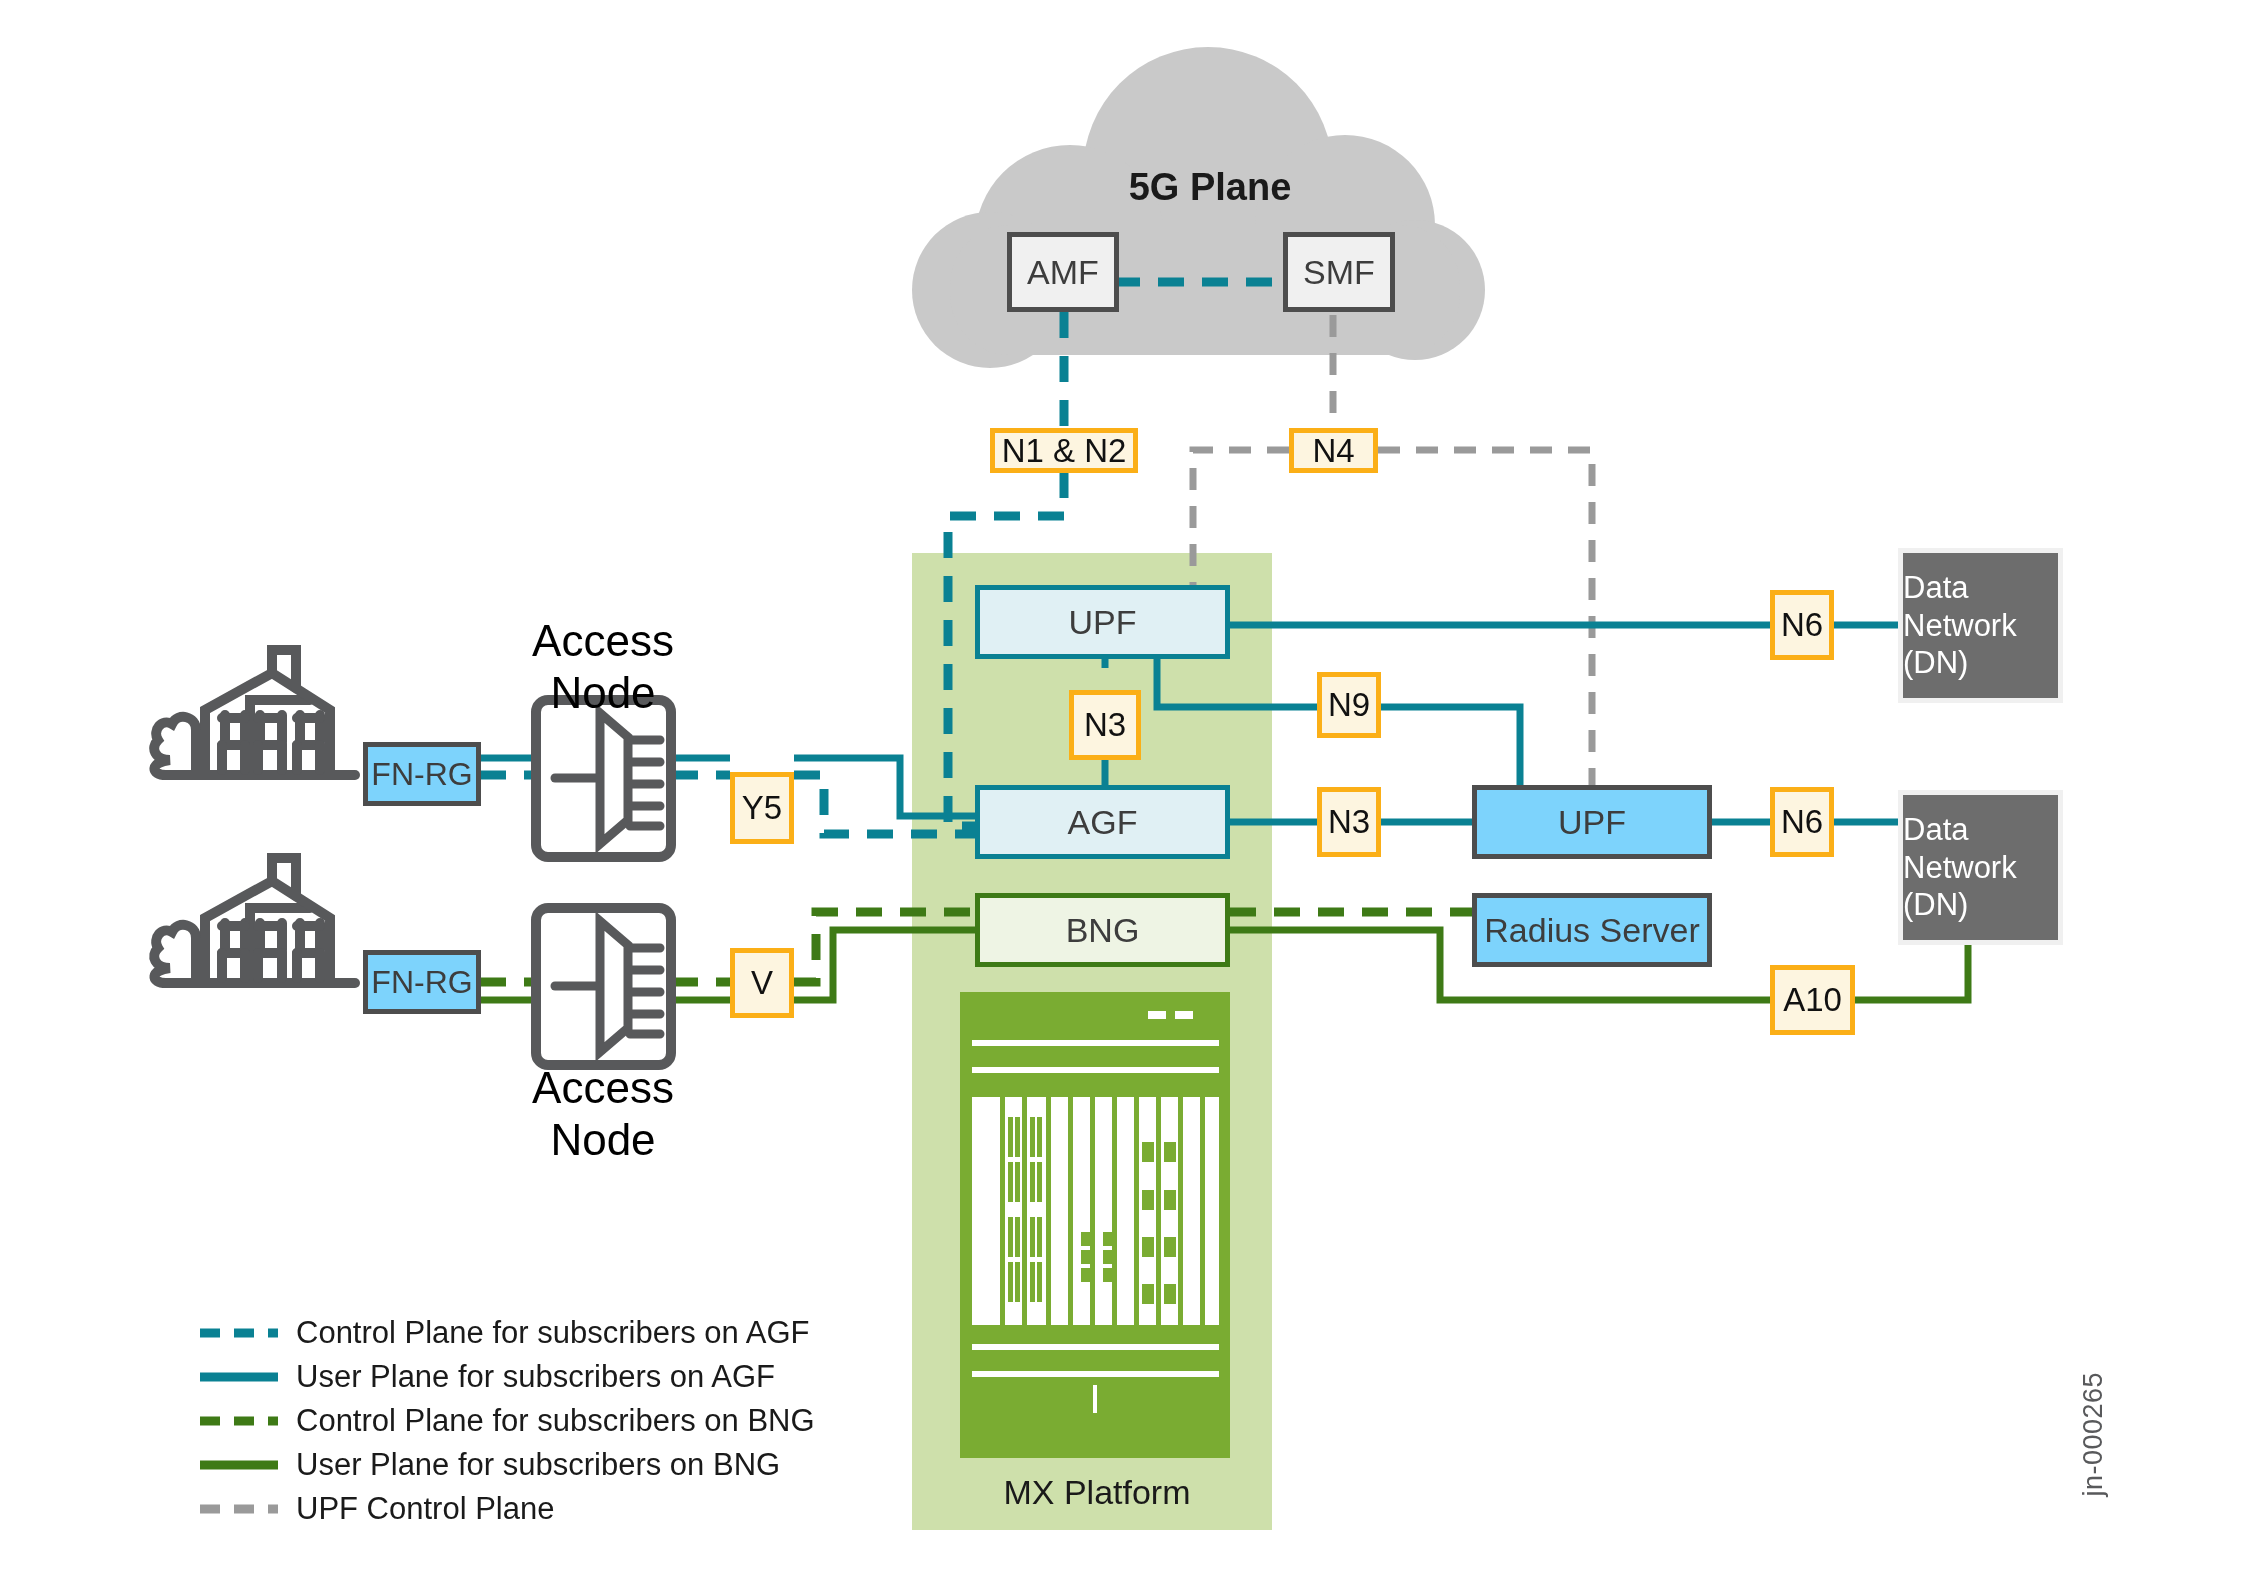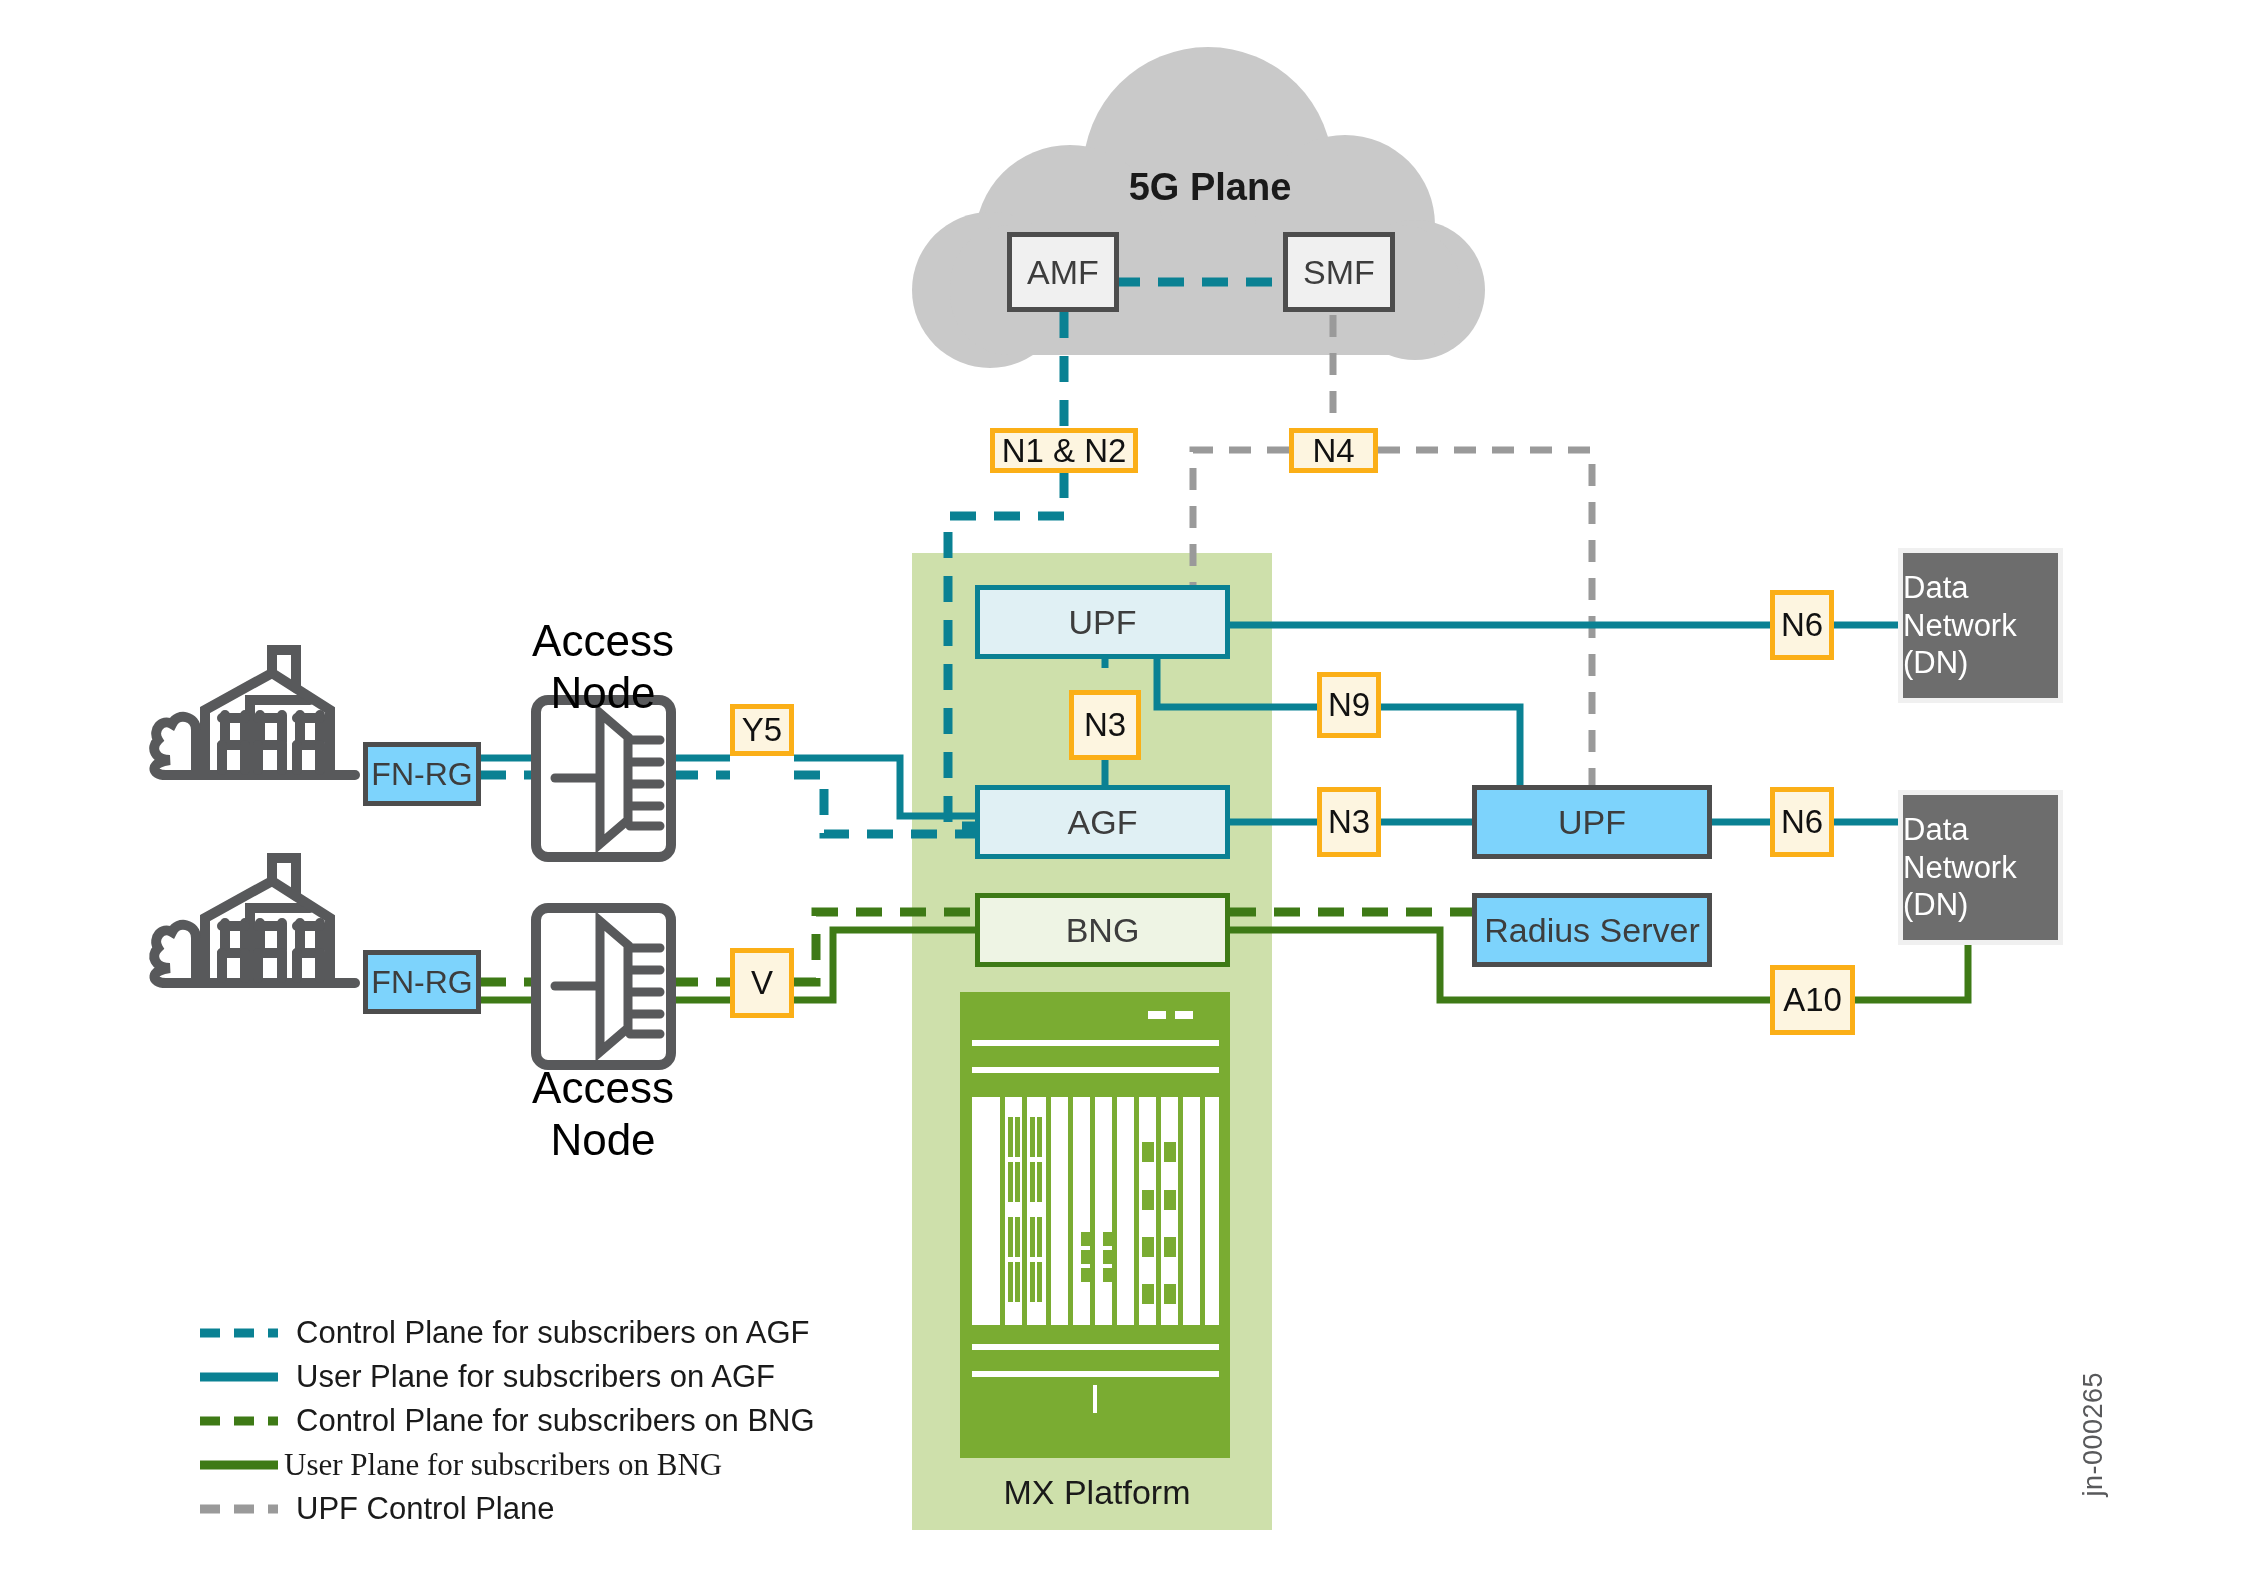--- a/index.html
+++ b/index.html
@@ -197,21 +197,21 @@
   </div>
   <div class="box box-orange" style="left:1317px; top:787px; width:64px; height:70px;">
     <span class="iface-label">N3</span>
   </div>
   <div class="box box-orange" style="left:1770px; top:590px; width:64px; height:70px;">
     <span class="iface-label">N6</span>
   </div>
   <div class="box box-orange" style="left:1770px; top:787px; width:64px; height:70px;">
     <span class="iface-label">N6</span>
   </div>
-  <div class="box box-orange" style="left:730px; top:704px; width:64px; height:52px;">
+  <div class="box box-orange" style="left:730px; top:772px; width:64px; height:72px;">
     <span class="iface-label">Y5</span>
   </div>
   <div class="box box-orange" style="left:730px; top:948px; width:64px; height:70px;">
     <span class="iface-label">V</span>
   </div>
   <div class="box box-orange" style="left:1770px; top:965px; width:85px; height:70px;">
     <span class="iface-label">A10</span>
   </div>
 
   <div class="box box-teal" style="left:975px; top:585px; width:255px; height:74px;">
@@ -360,18 +360,18 @@
     <path d="M200,1333 L278,1333" stroke="#0a8193" stroke-width="9" stroke-dasharray="20,14"></path>
     <path d="M200,1377 L278,1377" stroke="#0a8193" stroke-width="9"></path>
     <path d="M200,1421 L278,1421" stroke="#3e7a16" stroke-width="9" stroke-dasharray="20,14"></path>
     <path d="M200,1465 L278,1465" stroke="#3e7a16" stroke-width="9"></path>
     <path d="M200,1509 L278,1509" stroke="#9a9a9a" stroke-width="9" stroke-dasharray="20,14"></path>
   </svg>
 
   <div class="lbl legend-text" style="left:296px; top:1315px; width:700px;">Control Plane for subscribers on AGF</div>
   <div class="lbl legend-text" style="left:296px; top:1359px; width:700px;">User Plane for subscribers on AGF</div>
   <div class="lbl legend-text" style="left:296px; top:1403px; width:700px;">Control Plane for subscribers on BNG</div>
-  <div class="lbl legend-text" style="left:284px; top:1447px; width:700px;font-family:Liberation Serif, serif;">User Plane for subscribers on BNG</div>
+  <div class="lbl legend-text" style="left:296px; top:1447px; width:700px;">User Plane for subscribers on BNG</div>
   <div class="lbl legend-text" style="left:296px; top:1491px; width:700px;">UPF Control Plane</div>
 
   <div class="watermark" style="left:2078px; top:1372px;">jn-000265</div>
 
 </div>
 
 </body></html>

